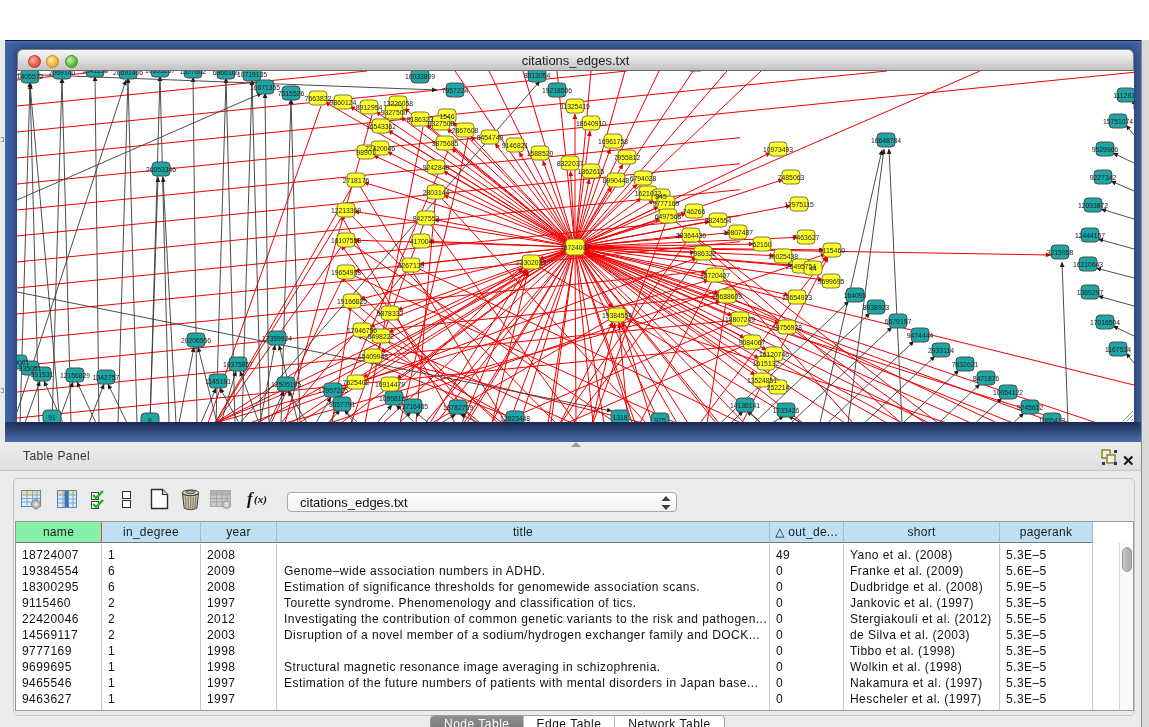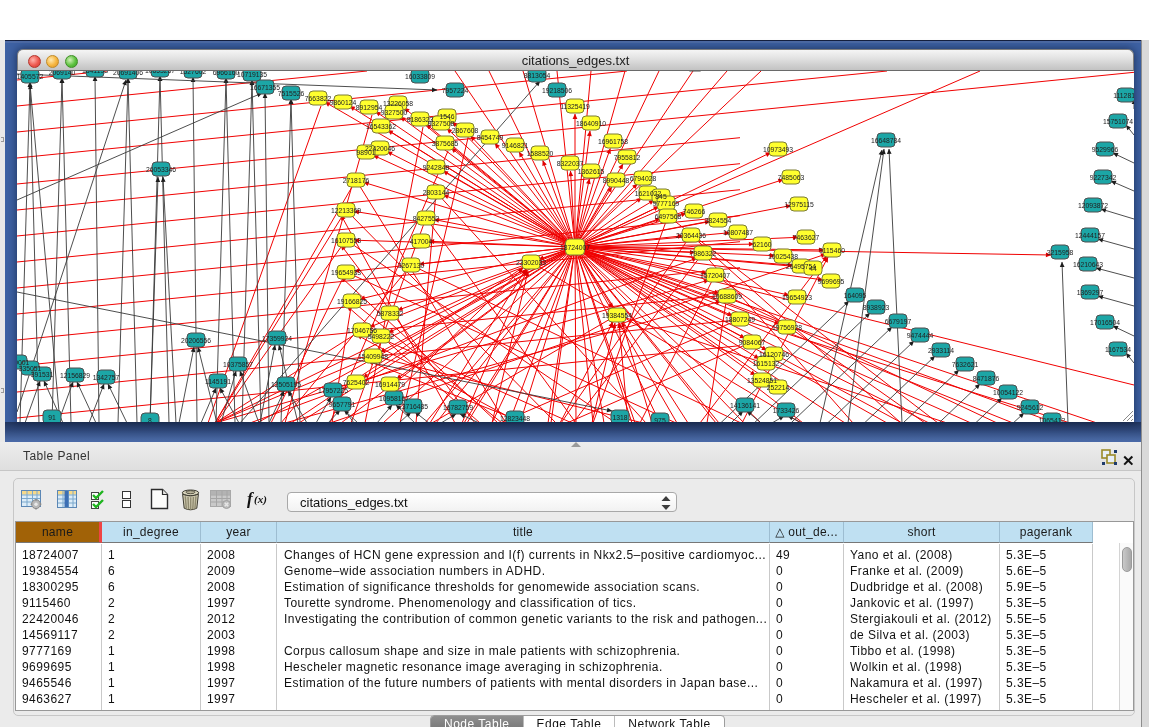--- a/index.html
+++ b/index.html
@@ -36,21 +36,21 @@
 #dropdown { position:absolute; left:287px; top:50px; width:390px; height:20px;
   background:linear-gradient(#ffffff,#f2f2f2); border:1px solid #a8a8a8; border-radius:4px;
   font-size:13px; color:#111; line-height:19px; padding-left:12px; }
 #dropdown .arr { position:absolute; right:5px; top:2.5px; }
 
 #tablebox { position:absolute; left:15px; top:79px; width:1119px; height:190px;
   border:1px solid #989898; background:#fff; }
 #thead { position:absolute; left:0; top:0; width:1117px; height:21px; font-size:12px; color:#1a1a1a; letter-spacing:0.3px; }
 #thead .h { position:absolute; top:0; height:21px; text-align:center; line-height:21px;
   background:#bfe0f2; border-right:1px solid #9dbdd1; border-bottom:1px solid #777; }
-#thead .hg { background:#a16207; border-right:3px solid #ef4444; }
+#thead .hg { background:#86efac; border-right:1px solid #ef4444; }
 #tbody { position:absolute; left:0; top:25px; width:1104px; height:167px; font-size:12px; color:#111; letter-spacing:0.45px; }
 .tr { position:relative; height:16px; line-height:16px; white-space:nowrap; }
 .c { position:absolute; top:0; height:16px; overflow:hidden; }
 .c0 { left:6px;   width:92px; }
 .c1 { left:92px;  width:95px; }
 .c2 { left:191px; width:80px; }
 .c3 { left:268px; width:494px; }
 .c4 { left:760px; width:70px; }
 .c5 { left:834px; width:146px; }
 .c6 { left:990px; width:95px; }
@@ -735,21 +735,20 @@
       <div class="colsep" style="left:260px"></div>
       <div class="colsep" style="left:753px"></div>
       <div class="colsep" style="left:827px"></div>
       <div class="colsep" style="left:983px"></div>
       <div class="colsep" style="left:1076px"></div>
       <div id="tbody">
 <div class="tr">
             <div class="c c0">18724007</div>
             <div class="c c1">1</div>
             <div class="c c2">2008</div>
-            <div class="c c3">Changes of HCN gene expression and I(f) currents in Nkx2.5–positive cardiomyoc...</div>
             <div class="c c4">49</div>
             <div class="c c5">Yano et al. (2008)</div>
             <div class="c c6">5.3E–5</div>
           </div>
 <div class="tr">
             <div class="c c0">19384554</div>
             <div class="c c1">6</div>
             <div class="c c2">2009</div>
             <div class="c c3">Genome–wide association numbers in ADHD.</div>
             <div class="c c4">0</div>
@@ -780,38 +779,38 @@
             <div class="c c2">2012</div>
             <div class="c c3">Investigating the contribution of common genetic variants to the risk and pathogen...</div>
             <div class="c c4">0</div>
             <div class="c c5">Stergiakouli et al. (2012)</div>
             <div class="c c6">5.5E–5</div>
           </div>
 <div class="tr">
             <div class="c c0">14569117</div>
             <div class="c c1">2</div>
             <div class="c c2">2003</div>
+            <div class="c c3">Disruption of a novel member of a sodium/hydrogen exchanger family and DOCK...</div>
             <div class="c c4">0</div>
             <div class="c c5">de Silva et al. (2003)</div>
             <div class="c c6">5.3E–5</div>
           </div>
 <div class="tr">
             <div class="c c0">9777169</div>
             <div class="c c1">1</div>
             <div class="c c2">1998</div>
-            <div class="c c3">Corpus callosum shape and size in male patients with schizophrenia.</div>
             <div class="c c4">0</div>
             <div class="c c5">Tibbo et al. (1998)</div>
             <div class="c c6">5.3E–5</div>
           </div>
 <div class="tr">
             <div class="c c0">9699695</div>
             <div class="c c1">1</div>
             <div class="c c2">1998</div>
-            <div class="c c3">Hescheler magnetic resonance image averaging in schizophrenia.</div>
+            <div class="c c3">Structural magnetic resonance image averaging in schizophrenia.</div>
             <div class="c c4">0</div>
             <div class="c c5">Wolkin et al. (1998)</div>
             <div class="c c6">5.3E–5</div>
           </div>
 <div class="tr">
             <div class="c c0">9465546</div>
             <div class="c c1">1</div>
             <div class="c c2">1997</div>
             <div class="c c3">Estimation of the future numbers of patients with mental disorders in Japan base...</div>
             <div class="c c4">0</div>

